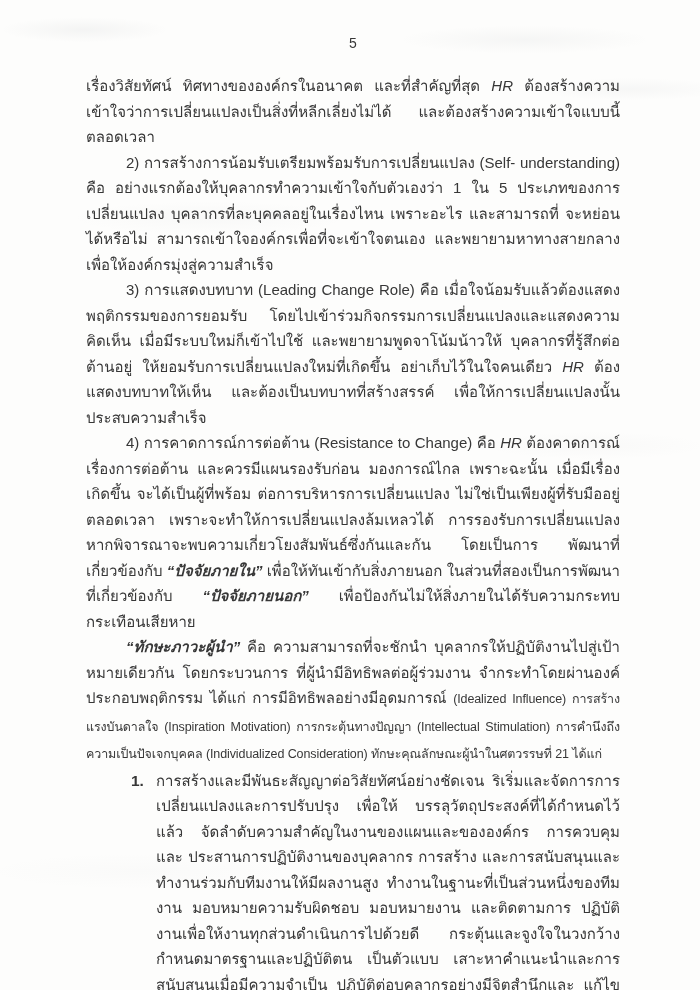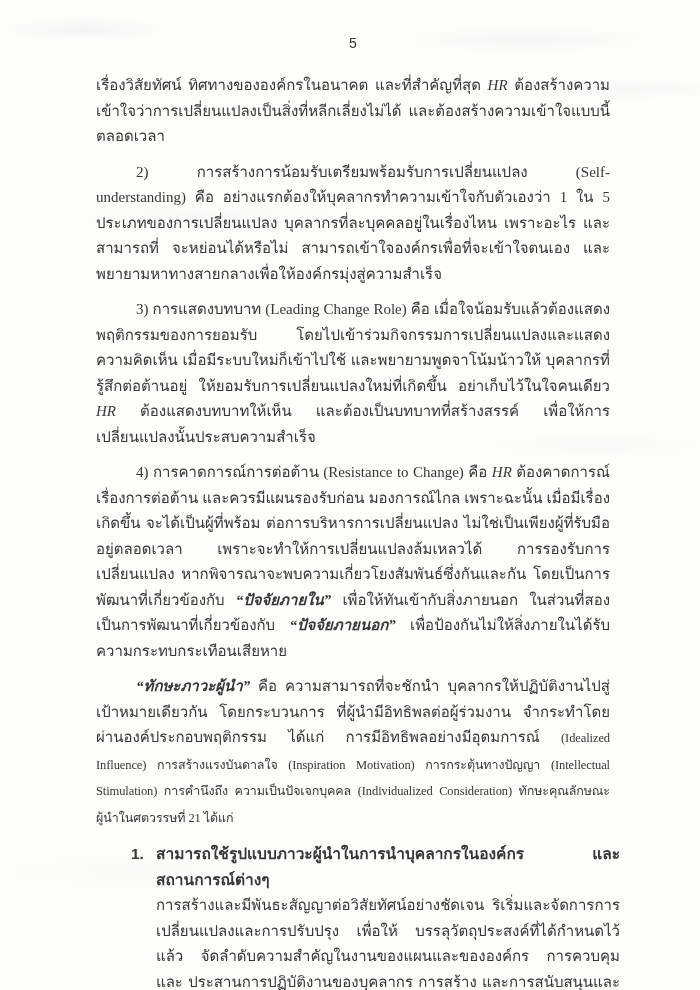--- a/index.html
+++ b/index.html
@@ -42,23 +42,22 @@
     font-size: 14px;
     line-height: 18px;
     margin-bottom: 21px;
   }
   .content {
     font-size: 15px;
     line-height: 25.5px;
     text-align: justify;
   }
   .para {
-    margin: 10px;
+    margin: 0;
     overflow-wrap: break-word;
-    font-family: Liberation Serif, serif;
   }
   .para.indent {
     text-indent: 40px;
   }
   .run-n { font-style: normal; }
   .run-i { font-style: italic; }
   .run-bi { font-style: italic; font-weight: bold; }
   .run-sm { font-size: 12.5px; letter-spacing: -0.1px; }
   .li {
     display: flex;
@@ -88,18 +87,17 @@
   <div class="page-number">5</div>
   <div class="content">
       <p class="para"><span class="run-n">เรื่องวิสัยทัศน์ ทิศทางขององค์กรในอนาคต และที่สำคัญที่สุด </span><span class="run-i">HR</span><span class="run-n"> ต้องสร้างความเข้าใจว่าการเปลี่ยนแปลงเป็นสิ่งที่หลีกเลี่ยงไม่ได้ และต้องสร้างความเข้าใจแบบนี้ตลอดเวลา</span></p>
       <p class="para indent"><span class="run-n">2) การสร้างการน้อมรับเตรียมพร้อมรับการเปลี่ยนแปลง (Self- understanding) คือ อย่างแรกต้องให้บุคลากรทำความเข้าใจกับตัวเองว่า 1 ใน 5 ประเภทของการเปลี่ยนแปลง บุคลากรที่ละบุคคลอยู่ในเรื่องไหน เพราะอะไร และสามารถที่ จะหย่อนได้หรือไม่ สามารถเข้าใจองค์กรเพื่อที่จะเข้าใจตนเอง และพยายามหาทางสายกลางเพื่อให้องค์กรมุ่งสู่ความสำเร็จ</span></p>
       <p class="para indent"><span class="run-n">3) การแสดงบทบาท (Leading Change Role) คือ เมื่อใจน้อมรับแล้วต้องแสดงพฤติกรรมของการยอมรับ โดยไปเข้าร่วมกิจกรรมการเปลี่ยนแปลงและแสดงความคิดเห็น เมื่อมีระบบใหม่ก็เข้าไปใช้ และพยายามพูดจาโน้มน้าวให้ บุคลากรที่รู้สึกต่อต้านอยู่ ให้ยอมรับการเปลี่ยนแปลงใหม่ที่เกิดขึ้น อย่าเก็บไว้ในใจคนเดียว </span><span class="run-i">HR</span><span class="run-n"> ต้องแสดงบทบาทให้เห็น และต้องเป็นบทบาทที่สร้างสรรค์ เพื่อให้การเปลี่ยนแปลงนั้นประสบความสำเร็จ</span></p>
       <p class="para indent"><span class="run-n">4) การคาดการณ์การต่อต้าน (Resistance to Change) คือ </span><span class="run-i">HR</span><span class="run-n"> ต้องคาดการณ์เรื่องการต่อต้าน และควรมีแผนรองรับก่อน มองการณ์ไกล เพราะฉะนั้น เมื่อมีเรื่องเกิดขึ้น จะได้เป็นผู้ที่พร้อม ต่อการบริหารการเปลี่ยนแปลง ไม่ใช่เป็นเพียงผู้ที่รับมืออยู่ตลอดเวลา เพราะจะทำให้การเปลี่ยนแปลงล้มเหลวได้  การรองรับการเปลี่ยนแปลง หากพิจารณาจะพบความเกี่ยวโยงสัมพันธ์ซึ่งกันและกัน โดยเป็นการ พัฒนาที่เกี่ยวข้องกับ </span><span class="run-bi">“ปัจจัยภายใน”</span><span class="run-n"> เพื่อให้ทันเข้ากับสิ่งภายนอก ในส่วนที่สองเป็นการพัฒนาที่เกี่ยวข้องกับ </span><span class="run-bi">“ปัจจัยภายนอก”</span><span class="run-n"> เพื่อป้องกันไม่ให้สิ่งภายในได้รับความกระทบกระเทือนเสียหาย</span></p>
       <p class="para indent"><span class="run-bi">“ทักษะภาวะผู้นำ”</span><span class="run-n"> คือ ความสามารถที่จะชักนำ บุคลากรให้ปฏิบัติงานไปสู่เป้าหมายเดียวกัน โดยกระบวนการ ที่ผู้นำมีอิทธิพลต่อผู้ร่วมงาน จำกระทำโดยผ่านองค์ประกอบพฤติกรรม ได้แก่ การมีอิทธิพลอย่างมีอุดมการณ์ </span><span class="run-sm">(Idealized  Influence) การสร้างแรงบันดาลใจ (Inspiration Motivation) การกระตุ้นทางปัญญา (Intellectual  Stimulation) การคำนึงถึง ความเป็นปัจเจกบุคคล (Individualized Consideration) ทักษะคุณลักษณะผู้นำในศตวรรษที่ 21  ได้แก่</span></p>
       <div class="li">
         <span class="li-number">1.</span>
         <div class="li-content">
-          <div class="li-title">สามารถใช้รูปแบบภาวะผู้นำในการนำบุคลากรในองค์กร และสถานการณ์ต่างๆ</div>
           <div class="li-body">การสร้างและมีพันธะสัญญาต่อวิสัยทัศน์อย่างชัดเจน ริเริ่มและจัดการการเปลี่ยนแปลงและการปรับปรุง เพื่อให้ บรรลุวัตถุประสงค์ที่ได้กำหนดไว้ แล้ว  จัดลำดับความสำคัญในงานของแผนและขององค์กร การควบคุมและ ประสานการปฏิบัติงานของบุคลากร  การสร้าง และการสนับสนุนและทำงานร่วมกับทีมงานให้มีผลงานสูง  ทำงานในฐานะที่เป็นส่วนหนึ่งของทีมงาน  มอบหมายความรับผิดชอบ มอบหมายงาน และติดตามการ ปฏิบัติงานเพื่อให้งานทุกส่วนดำเนินการไปด้วยดี กระตุ้นและจูงใจในวงกว้าง กำหนดมาตรฐานและปฏิบัติตน เป็นตัวแบบ เสาะหาคำแนะนำและการสนับสนุนเมื่อมีความจำเป็น ปฏิบัติต่อบุคลากรอย่างมีจิตสำนึกและ แก้ไขความขัดแย้งต่างๆ ที่อาจจะเกิดขึ้น</div>
         </div>
       </div>
     </div>
 </div>
 
 </body></html>

